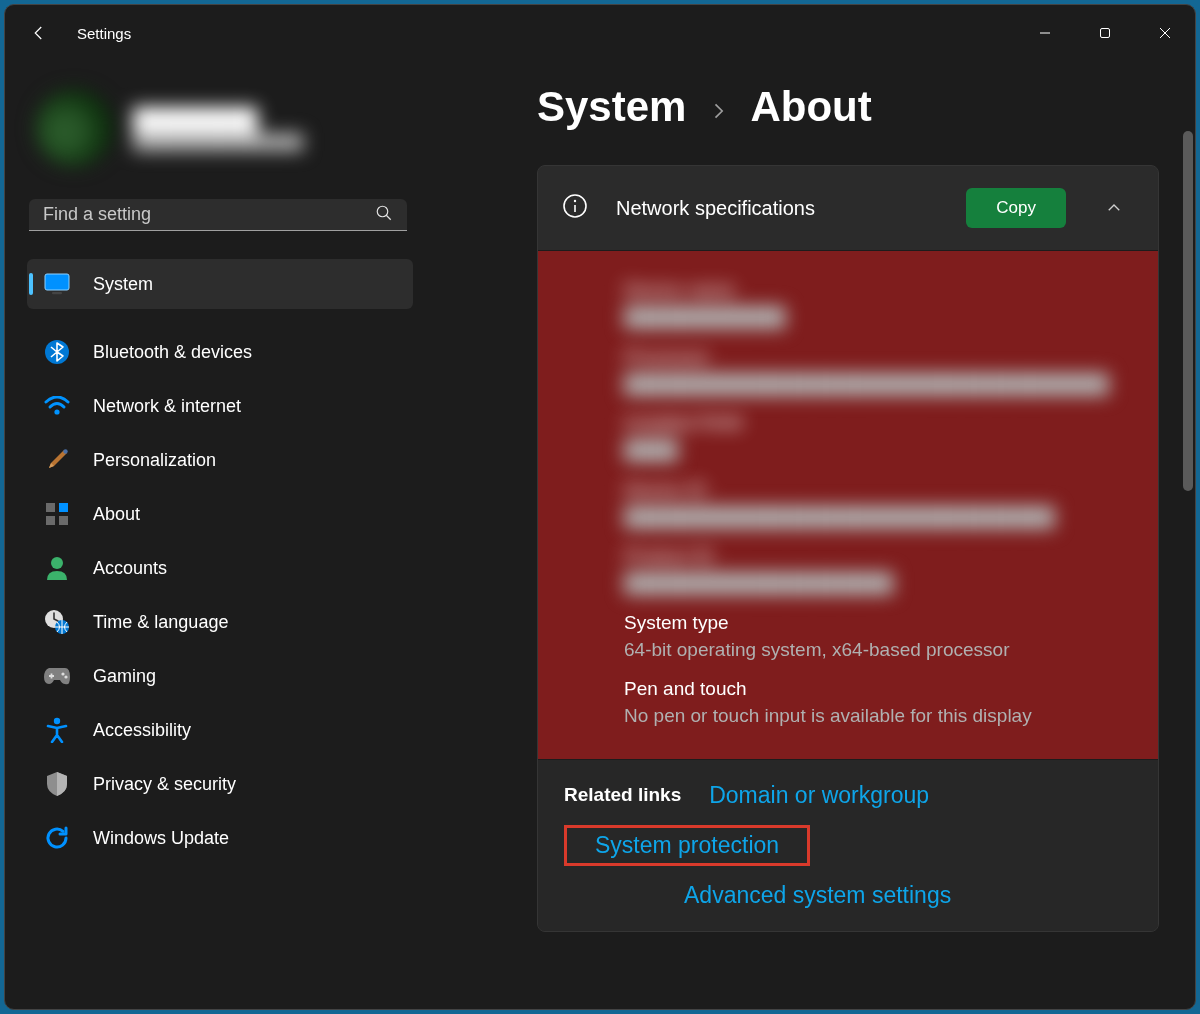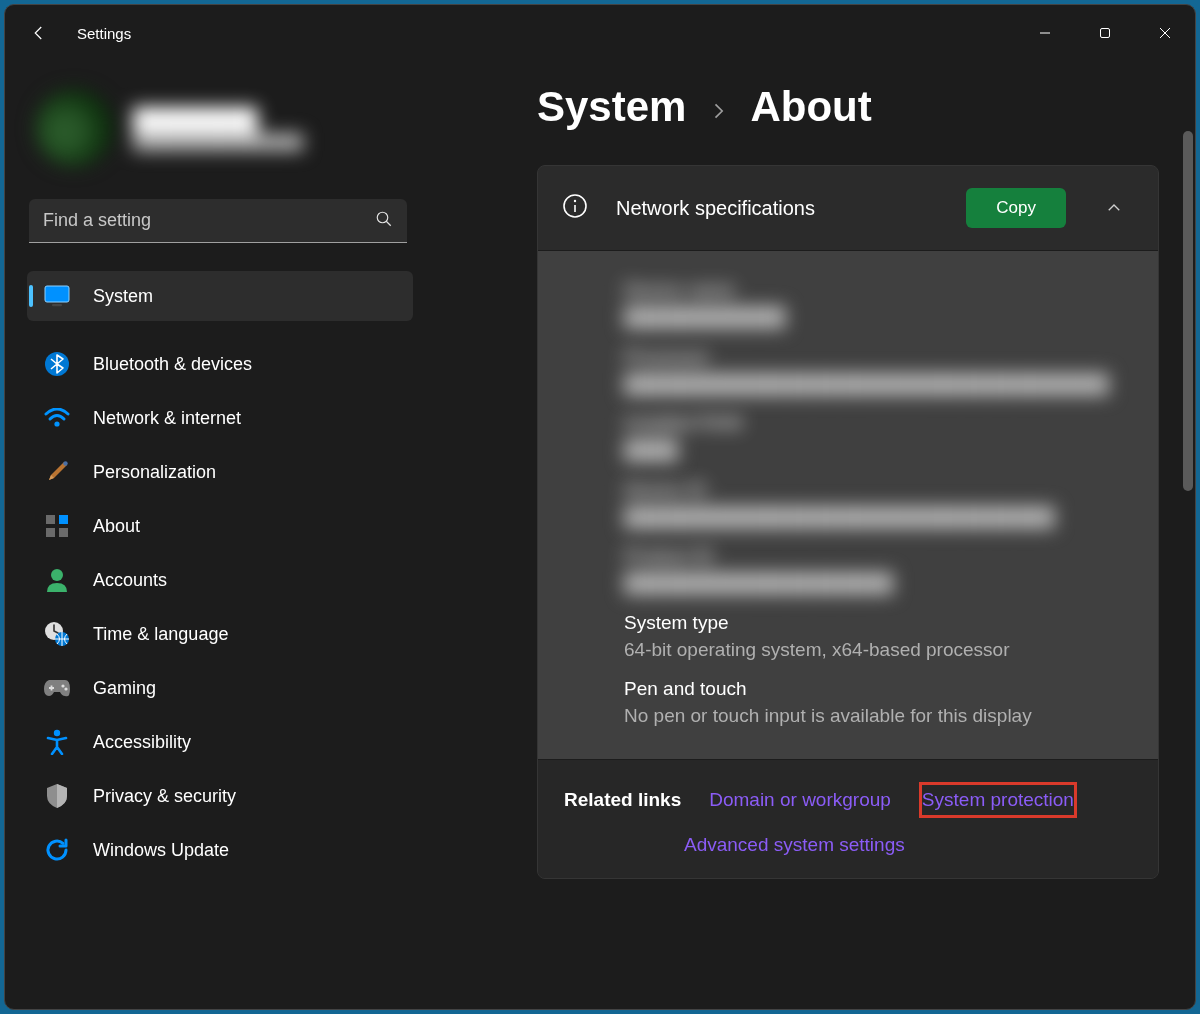--- a/index.html
+++ b/index.html
@@ -81,21 +81,21 @@
   .profile-text{ display:flex; flex-direction:column;}
   .profile-name{ color:#fff; font-size:22px; font-weight:600;}
   .profile-email{ color:#b0b0b0; font-size:15px;}
 
   .search-wrap{
     position:relative;
     margin: 0 6px 28px 2px;
   }
   .search-input{
     width:100%;
-    height:44px;
+    height:32px;
     background:#2d2d2d;
     border:none;
     border-bottom:1.5px solid #a0a0a0;
     border-radius:6px 6px 0 0;
     padding: 0 46px 0 14px;
     color:#fff;
     font-size:18px;
     outline:none;
   }
   .search-input::placeholder{color:#c8c8c8;}
@@ -193,21 +193,21 @@
   }
   .chev{
     width:40px;
     display:flex;align-items:center;justify-content:center;
     color:#cfcfcf;
     cursor:pointer;
   }
 
   .card-body{
     border-top:1px solid #1c1c1c;
-    background:#404040;
+    background:#7f1d1d;
     padding: 28px 30px 28px 86px;
     display:flex;
     flex-direction:column;
     gap: 14px;
   }
   .spec-row.blurred{ filter: blur(9px); }
   .spec-label{
     color:#fff;
     font-size:19px;
     font-weight:500;
@@ -227,29 +227,29 @@
     align-items:center;
     flex-wrap:wrap;
     gap: 16px 28px;
   }
   .related-label{
     color:#fff;
     font-size:19px;
     font-weight:600;
   }
   .rel-link{
-    color:#8b5cf6;
-    font-size:19px;
+    color:#0ea5e9;
+    font-size:23px;
     text-decoration:none;
     cursor:pointer;
   }
   .highlight{
     border:3px solid #d93a2b;
     border-radius:0;
-    padding: 4px 0;
+    padding: 4px 28px;
   }
   .rel-row2{ width:100%; display:flex; justify-content:flex-start; padding-left:120px;}
 
   .vscroll{
     position:absolute;
     right:2px; top:70px;
     width:10px; height:360px;
     background:#5a5a5a;
     border-radius:5px;
   }

